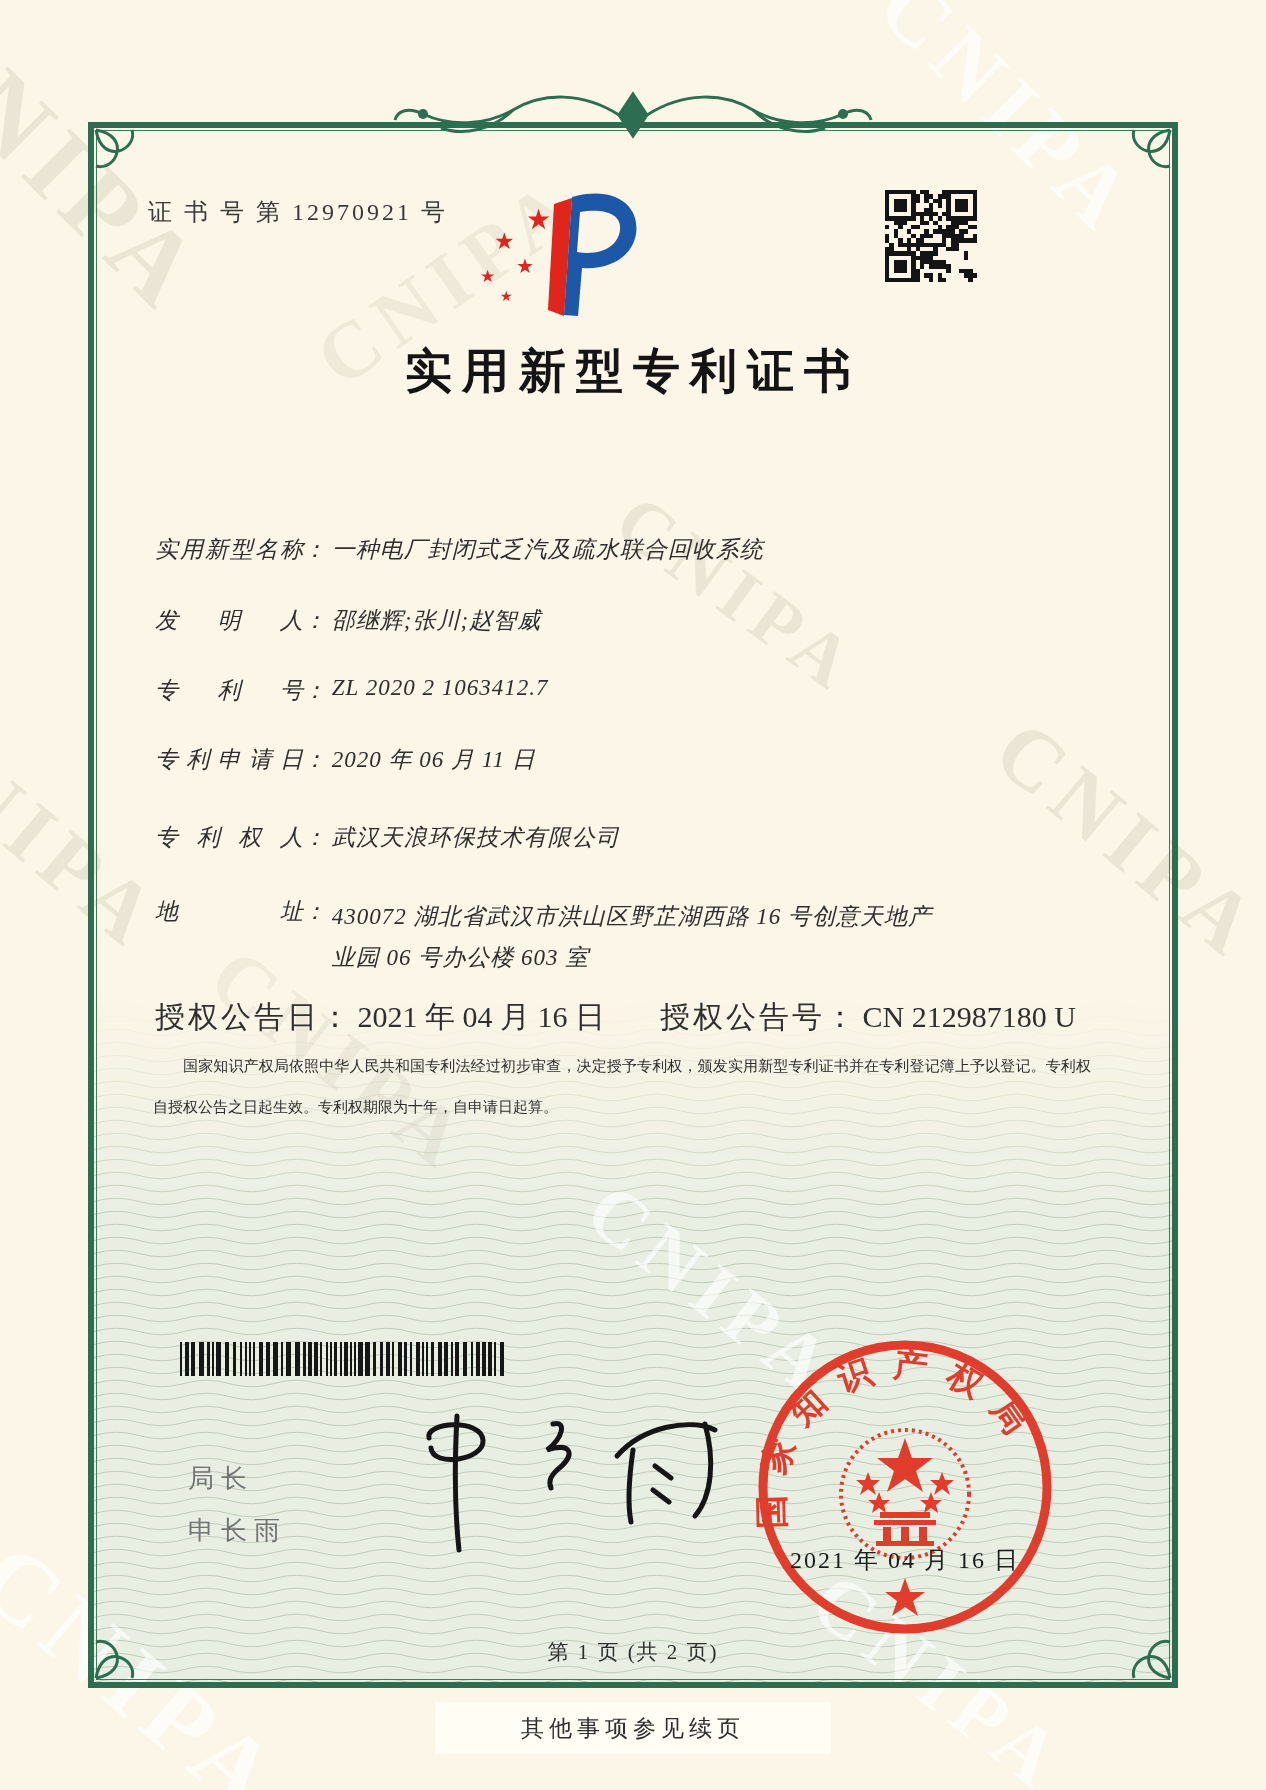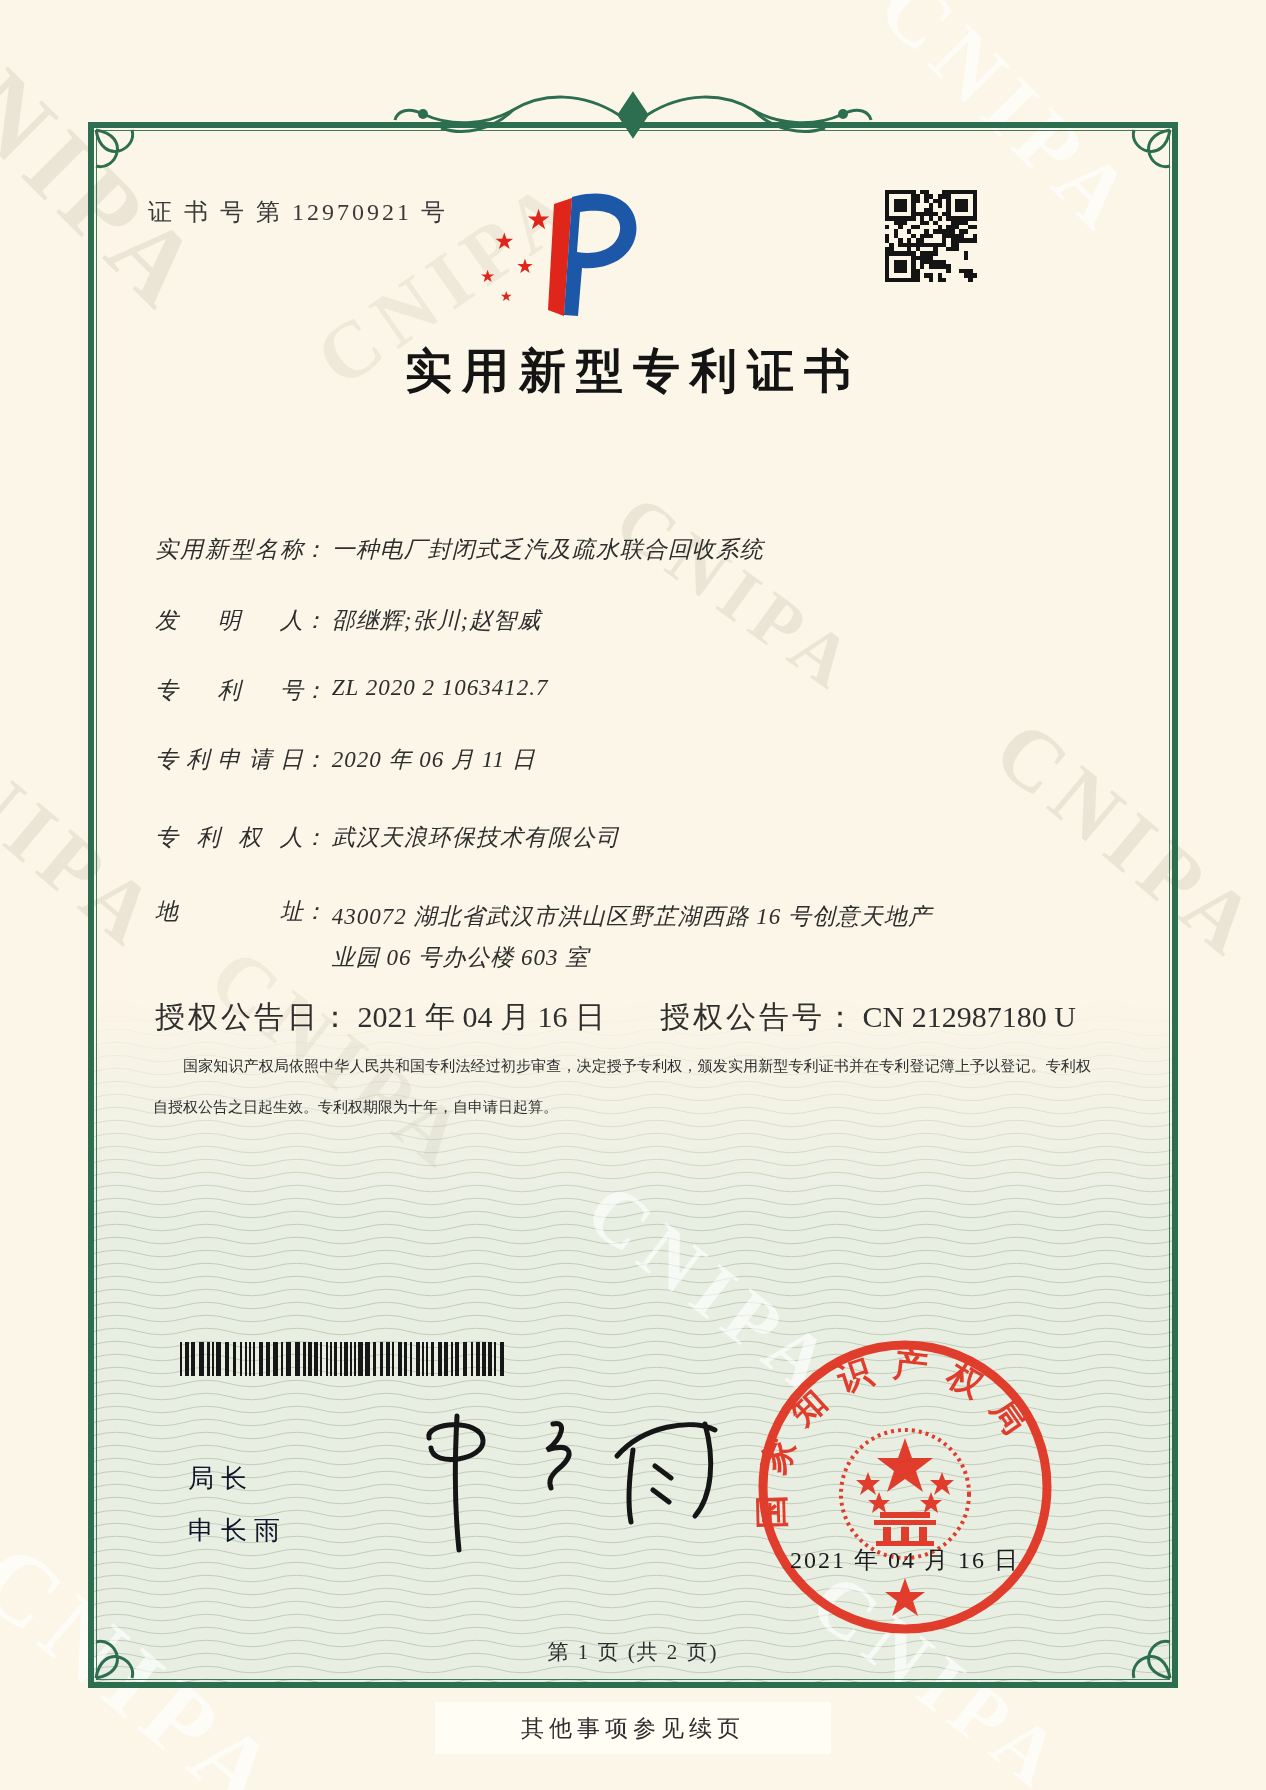--- a/index.html
+++ b/index.html
@@ -59,21 +59,21 @@
   }
   .paras p{margin:0;text-indent:2em;}
   
   .barcode{position:absolute;left:180px;top:1342px;width:328px;height:34px;z-index:2;font-size:0;}
   .barcode i{display:inline-block;height:100%;background:#161616;}
   .barcode s{display:inline-block;height:100%;}
   
   .officer{
     position:absolute;left:188px;top:1452px;z-index:2;
     font-family:"Liberation Sans","DejaVu Sans",sans-serif;
-    font-size:26px;letter-spacing:7px;color:#0f172a;line-height:52px;font-weight:500;
+    font-size:26px;letter-spacing:7px;color:#737373;line-height:52px;font-weight:500;
   }
   .signature{position:absolute;left:385px;top:1398px;z-index:2;}
   
   .seal{position:absolute;left:752px;top:1334px;width:306px;height:306px;z-index:2;opacity:0.93;}
   .seal-date{
     position:absolute;left:790px;top:1544px;width:280px;z-index:2;
     font-size:24px;letter-spacing:2px;color:#1c1c1c;white-space:nowrap;
   }
   
   .page-footer{

